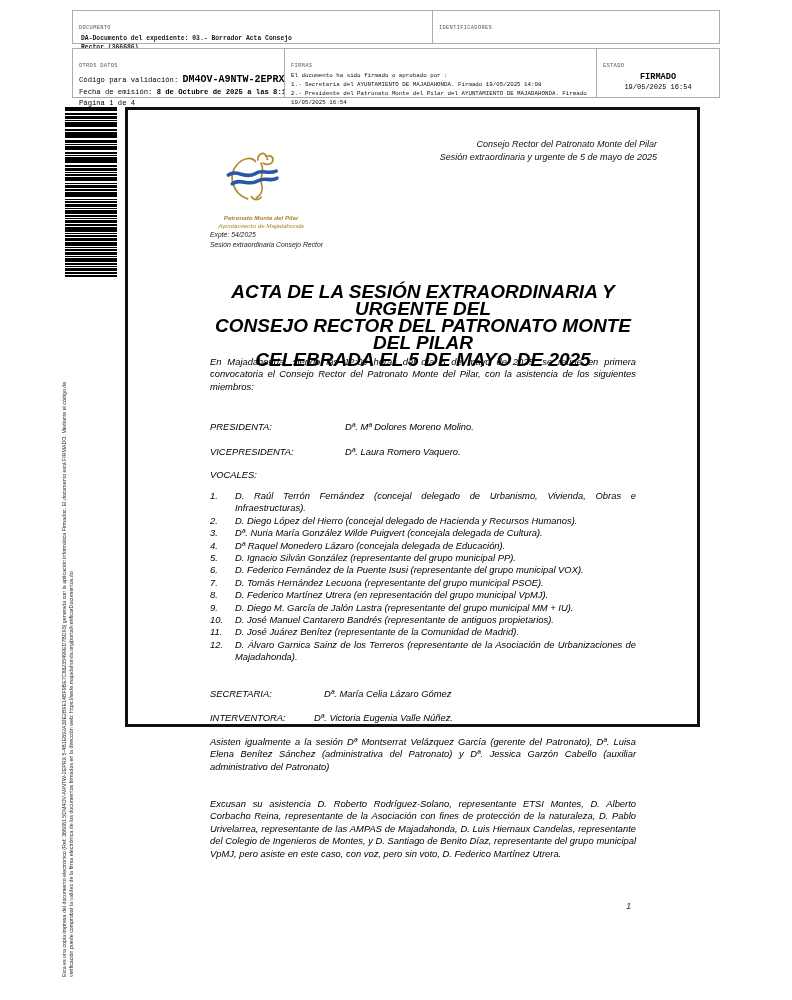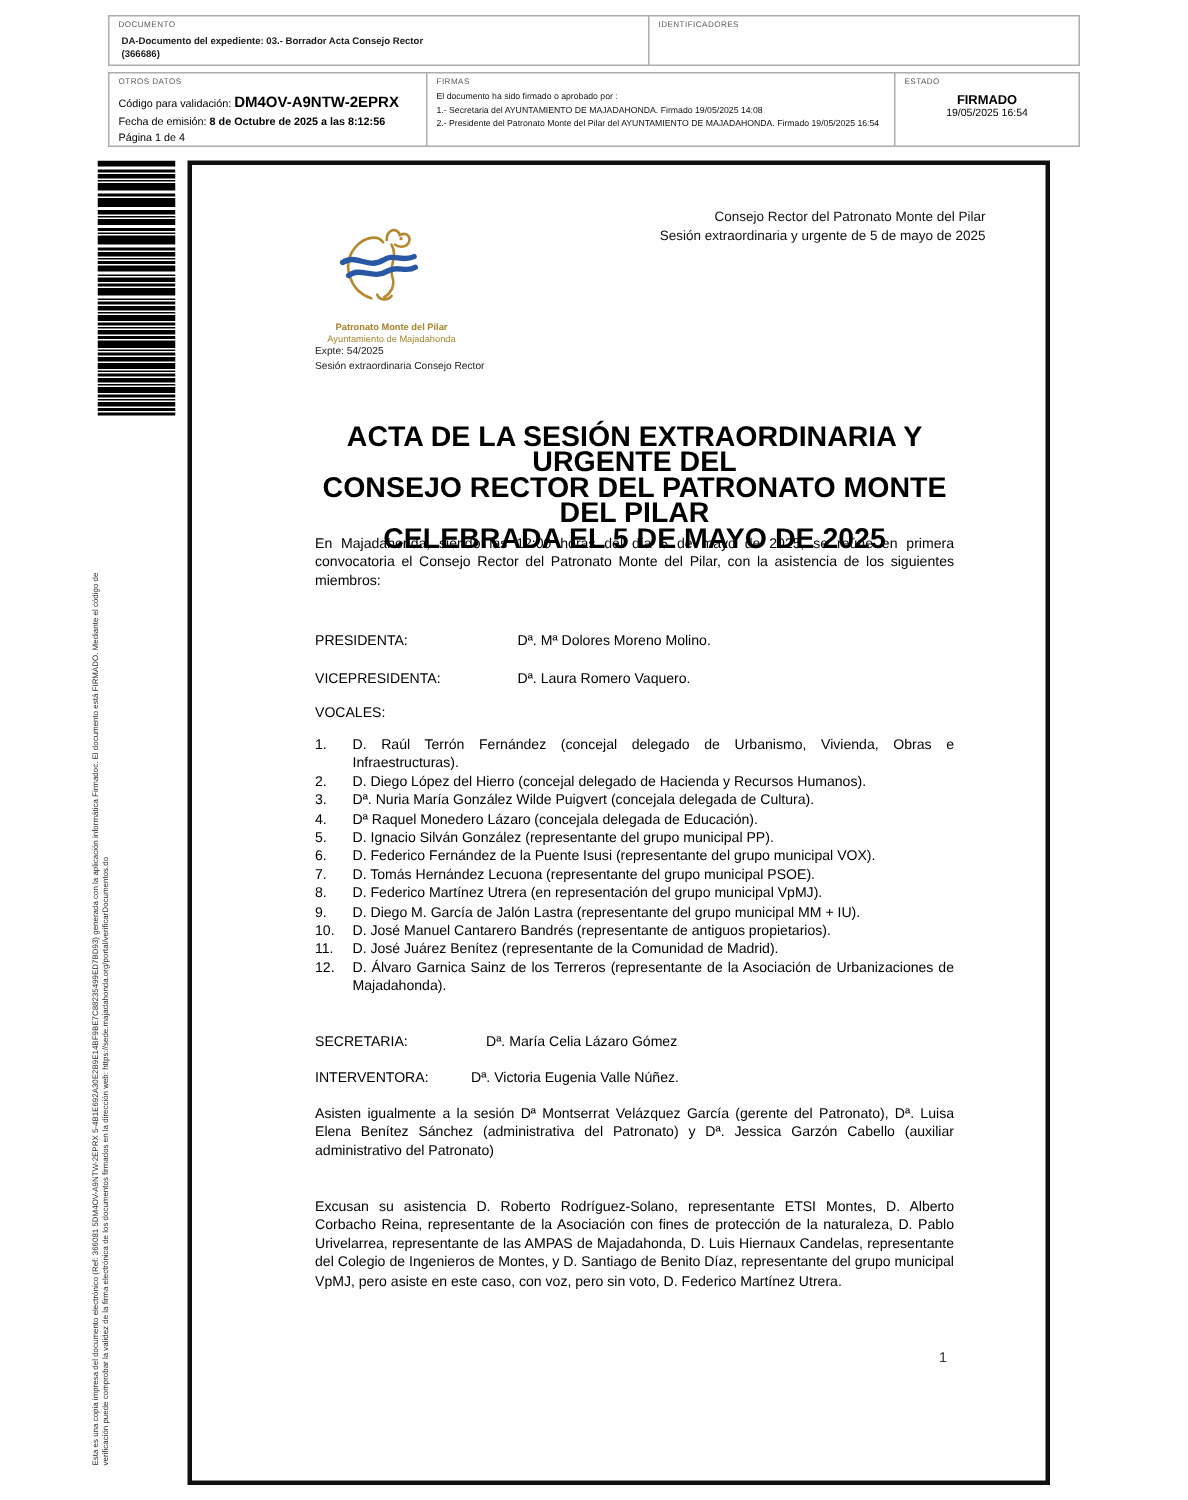--- a/index.html
+++ b/index.html
@@ -1,34 +1,34 @@
 <!DOCTYPE html>
 <html><head>
 <meta charset="utf-8">
 <style>
   * { margin:0; padding:0; box-sizing:border-box; }
   html,body { width:792px; height:1000px; background:#fff; font-family:"Liberation Sans", sans-serif; color:#000; }
 
   
-  .hdr-box { position:absolute; background:#fff; border:1px solid #adadad; padding:3px 6px; }
+  .hdr-box { position:absolute; background:#fff; border:1px solid #adadad; padding:14px 6px;font-family:Liberation Mono, monospace; }
   .hdr-label { font-size:5.4px; color:#5a5a5a; letter-spacing:.3px; margin-bottom:3px; }
   .doc-value { font-size:6.4px; font-weight:bold; color:#1a1a1a; max-width:222px; line-height:1.45; margin-left:2px; }
   .otros-line { font-size:7.2px; line-height:1.5; white-space:nowrap; }
   .otros-line .code { font-size:10px; font-weight:bold; }
   .otros-line .b { font-weight:bold; }
   .firmas-line { font-size:5.8px; line-height:1.55; color:#111; }
   .estado-status { font-size:8.6px; font-weight:bold; text-align:center; margin-top:2px; }
   .estado-date { font-size:7px; text-align:center; margin-top:1px; }
 
   
   .side-text { position:absolute; left:61px; top:977px; width:692px; transform:rotate(-90deg); transform-origin:0 0; font-size:5.3px; line-height:7.4px; color:#2a2a2a; }
   .barcode { position:absolute; left:65px; top:107px; width:52px; height:171px; }
 
   
-  .page { position:absolute; left:125px; top:107px; width:575px; height:883px; border:3px solid #101010; background:#fff; }
+  .page { position:absolute; left:125px; top:107px; width:575px; height:620px; border:3px solid #101010; background:#fff;font-style:italic; }
   .letterhead { position:absolute; top:28px; right:40px; text-align:right; font-size:9px; line-height:13px; color:#111; }
   .logo-wrap { position:absolute; left:72px; top:38px; width:122px; text-align:center; }
   .logo-cap { font-size:6.2px; color:#a8842e; line-height:1.35; }
   .expte { position:absolute; left:82px; top:120px; font-size:6.8px; line-height:10px; color:#1a1a1a; }
   .title { position:absolute; left:80px; top:173px; width:430px; text-align:center; font-weight:bold; font-size:19px; line-height:17px; }
   .body-block { position:absolute; left:82px; width:426px; font-size:9.4px; line-height:12.4px; text-align:justify; }
   .role-row { display:flex; }
   .role-label { width:135px; flex:0 0 135px; }
   .role-label.narrow { width:104px; flex:0 0 104px; }
   .vocal-row { display:flex; }

